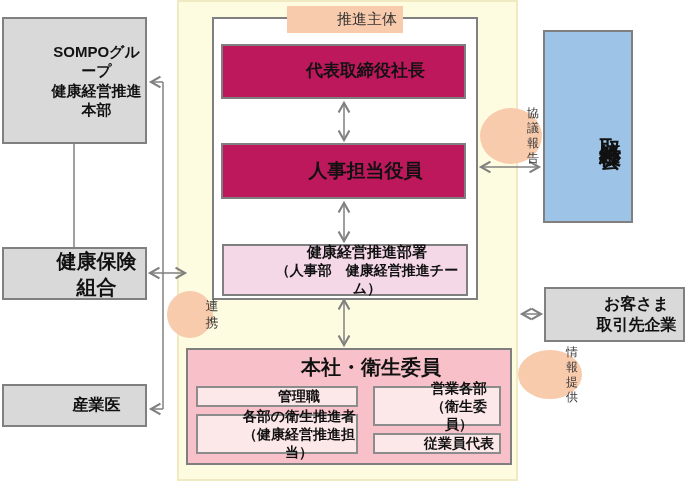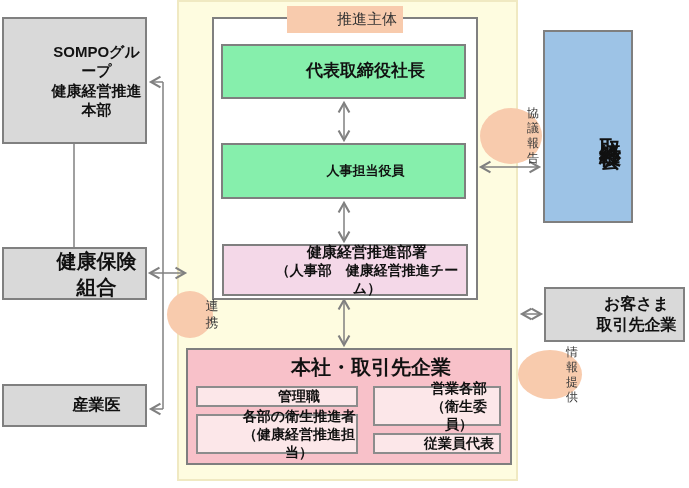--- a/index.html
+++ b/index.html
@@ -40,29 +40,29 @@
     font-size: 15px; color: #333333;
     z-index: 4;
   }
 
   .box {
     display: flex; flex-direction: column;
     align-items: center; justify-content: center;
     text-align: center; font-weight: bold;
     line-height: 1.3; z-index: 3;
   }
-  .purple { background: #86efac; border: 2px solid #7F7F7F; }
+  .purple { background: #be185d; border: 2px solid #7F7F7F; }
   .pink   { background: #F4D8E8; border: 2px solid #7F7F7F; }
   .rose   { background: #F8C1C9; border: 2px solid #7F7F7F; }
   .rose-light { background: #FCE7E9; border: 2px solid #8C8C8C; }
   .graybox { background: #D9D9D9; border: 2px solid #808080; }
   .bluebox { background: #9DC3E6; border: 2px solid #7F7F7F; }
 
   .ceo-box    { left: 221px; top: 44px;  width: 245px; height: 55px; font-size: 17px; }
-  .hr-box     { left: 221px; top: 143px; width: 245px; height: 56px; font-size: 13px; }
+  .hr-box     { left: 221px; top: 143px; width: 245px; height: 56px; font-size: 19px; }
   .dept-box   { left: 222px; top: 244px; width: 246px; height: 52px; font-size: 15px; }
   .dept-box .sub { font-size: 14px; font-family: Liberation Mono, monospace; }
 
   .hq-box { left: 186px; top: 348px; width: 326px; height: 117px; z-index: 3; }
   .hq-title {
     left: 186px; top: 352px; width: 326px; height: 30px;
     display: flex; align-items: center; justify-content: center;
     font-size: 20px; font-weight: bold; z-index: 4;
   }
   .mgr-box  { left: 196px; top: 386px; width: 162px; height: 21px; font-size: 14px; z-index: 4; }
@@ -116,21 +116,21 @@
   </div>
   <div class="abs box purple hr-box">
     <span>人事担当役員</span>
   </div>
   <div class="abs box pink dept-box">
     <span>健康経営推進部署</span>
     <span class="sub">（人事部　健康経営推進チーム）</span>
   </div>
 
   <div class="abs box rose hq-box"></div>
-  <div class="abs hq-title">本社・取引先企業</div>
+  <div class="abs hq-title">本社・衛生委員</div>
   <div class="abs box rose-light mgr-box">
     <span>管理職</span>
   </div>
   <div class="abs box rose-light prom-box">
     <span>各部の衛生推進者</span>
     <span>（健康経営推進担当）</span>
   </div>
   <div class="abs box rose-light comm-box">
     <span>営業各部</span>
     <span>（衛生委員）</span>

